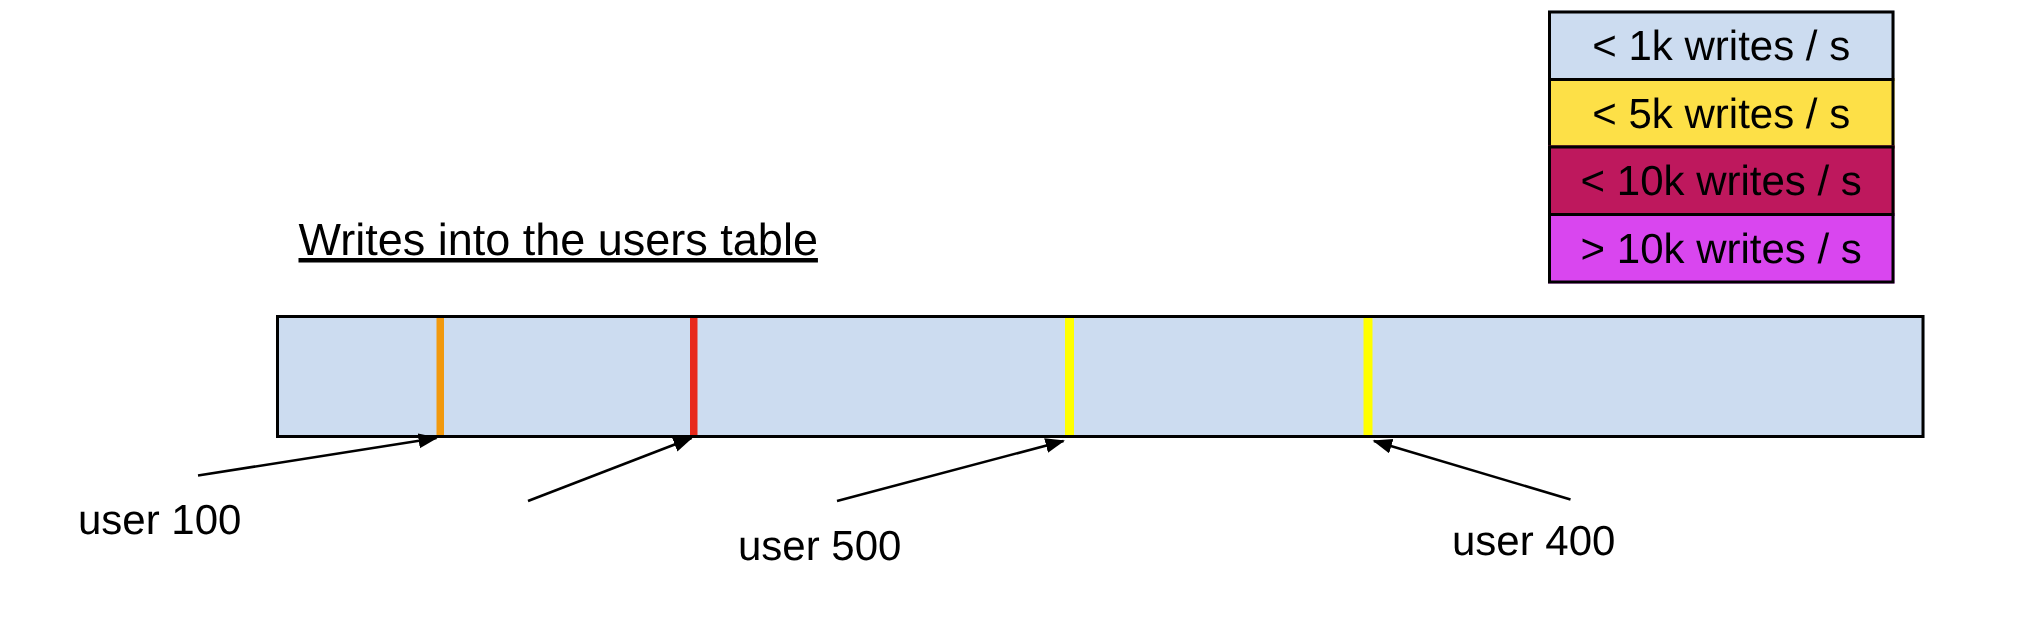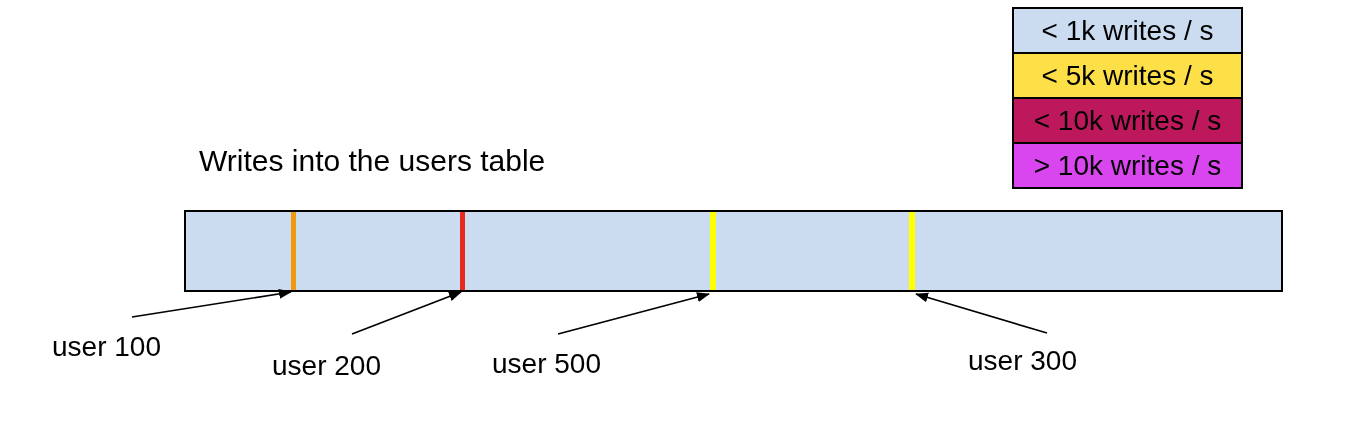--- a/index.html
+++ b/index.html
@@ -12,39 +12,41 @@
     color: #000000;
     overflow: hidden;
   }
 
   .title {
     position: absolute;
     left: 199px;
     top: 144px;
     font-size: 30px;
     white-space: nowrap;
+    text-decoration: underline;
   }
 
   .legend {
     position: absolute;
     left: 1012px;
     top: 7px;
     width: 231px;
   }
   .legend-row {
     box-sizing: border-box;
     width: 231px;
     height: 47px;
     border: 2px solid #000000;
     margin-top: -2px;
     display: flex;
     align-items: center;
     justify-content: center;
     font-size: 28px;
     white-space: nowrap;
+    margin-left: 20px;
   }
   .legend-row:first-child { margin-top: 0; }
 
   .bar {
     position: absolute;
     left: 184px;
     top: 210px;
     width: 1099px;
     height: 82px;
     box-sizing: border-box;
@@ -116,17 +118,16 @@
         <path d="M0,0 L13,5 L0,10 z" fill="#000000"></path>
       </marker>
     </defs>
     <line x1="132" y1="317" x2="291" y2="292" marker-end="url(#ah)"></line>
     <line x1="352" y1="334" x2="461" y2="292" marker-end="url(#ah)"></line>
     <line x1="558" y1="334" x2="709" y2="294" marker-end="url(#ah)"></line>
     <line x1="1047" y1="333" x2="916" y2="294" marker-end="url(#ah)"></line>
   </svg>
 
   <div class="user-label ul0">user 100</div>
-  <div class="user-label ul1">user 200</div>
   <div class="user-label ul2">user 500</div>
-  <div class="user-label ul3">user 300</div>
+  <div class="user-label ul3">user 400</div>
 
 </div>
 
 </body></html>

